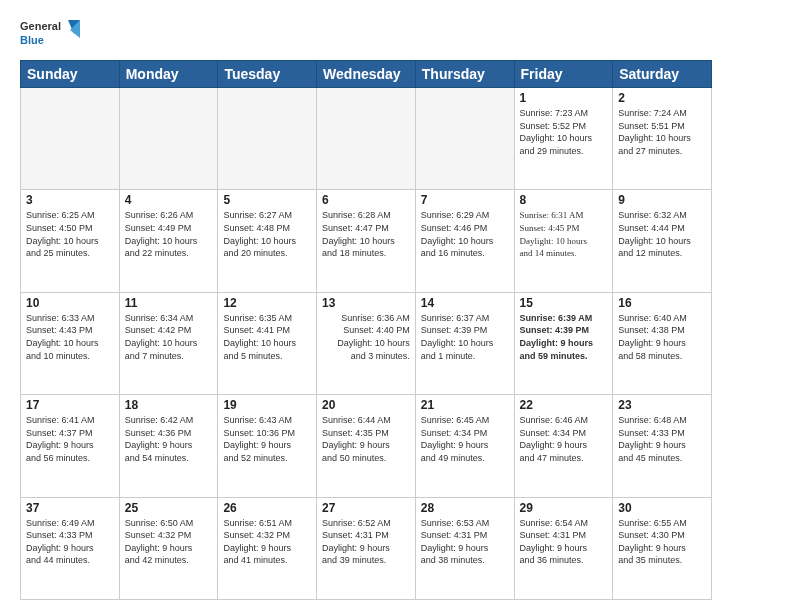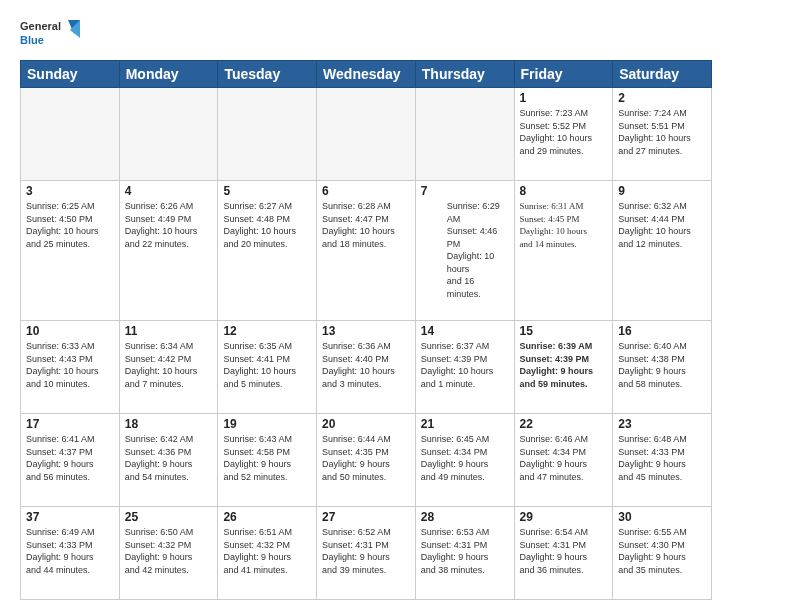--- a/index.html
+++ b/index.html
@@ -157,21 +157,21 @@
           </td>
           <td>
             <span class="day-number">6</span>
             <div class="day-info" style="white-space: pre-line;">Sunrise: 6:28 AM
 Sunset: 4:47 PM
 Daylight: 10 hours
 and 18 minutes.</div>
           </td>
           <td>
             <span class="day-number">7</span>
-            <div class="day-info" style="white-space: pre-line; margin-left: 26px;">Sunrise: 6:29 AM
+            <div class="day-info" style="white-space: pre-line;">Sunrise: 6:29 AM
 Sunset: 4:46 PM
 Daylight: 10 hours
 and 16 minutes.</div>
           </td>
           <td>
             <span class="day-number">8</span>
             <div class="day-info" style="white-space: pre-line; font-family: Liberation Serif, serif;">Sunrise: 6:31 AM
 Sunset: 4:45 PM
 Daylight: 10 hours
 and 14 minutes.</div>
@@ -201,21 +201,21 @@
           </td>
           <td>
             <span class="day-number">12</span>
             <div class="day-info" style="white-space: pre-line;">Sunrise: 6:35 AM
 Sunset: 4:41 PM
 Daylight: 10 hours
 and 5 minutes.</div>
           </td>
           <td>
             <span class="day-number">13</span>
-            <div class="day-info" style="white-space: pre-line;">Sunrise: 6:36 AM
+            <div class="day-info" style="white-space: pre-line; text-align: right;">Sunrise: 6:36 AM
 Sunset: 4:40 PM
 Daylight: 10 hours
 and 3 minutes.</div>
           </td>
           <td>
             <span class="day-number">14</span>
             <div class="day-info" style="white-space: pre-line;">Sunrise: 6:37 AM
 Sunset: 4:39 PM
 Daylight: 10 hours
 and 1 minute.</div>
@@ -246,21 +246,21 @@
           <td>
             <span class="day-number">18</span>
             <div class="day-info" style="white-space: pre-line;">Sunrise: 6:42 AM
 Sunset: 4:36 PM
 Daylight: 9 hours
 and 54 minutes.</div>
           </td>
           <td>
             <span class="day-number">19</span>
             <div class="day-info" style="white-space: pre-line;">Sunrise: 6:43 AM
-Sunset: 4:58 PM
+Sunset: 10:36 PM
 Daylight: 9 hours
 and 52 minutes.</div>
           </td>
           <td>
             <span class="day-number">20</span>
             <div class="day-info" style="white-space: pre-line;">Sunrise: 6:44 AM
 Sunset: 4:35 PM
 Daylight: 9 hours
 and 50 minutes.</div>
           </td>

